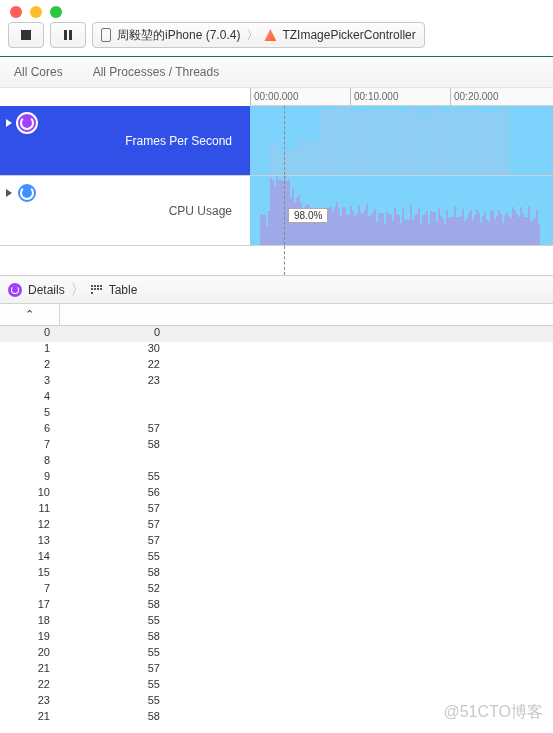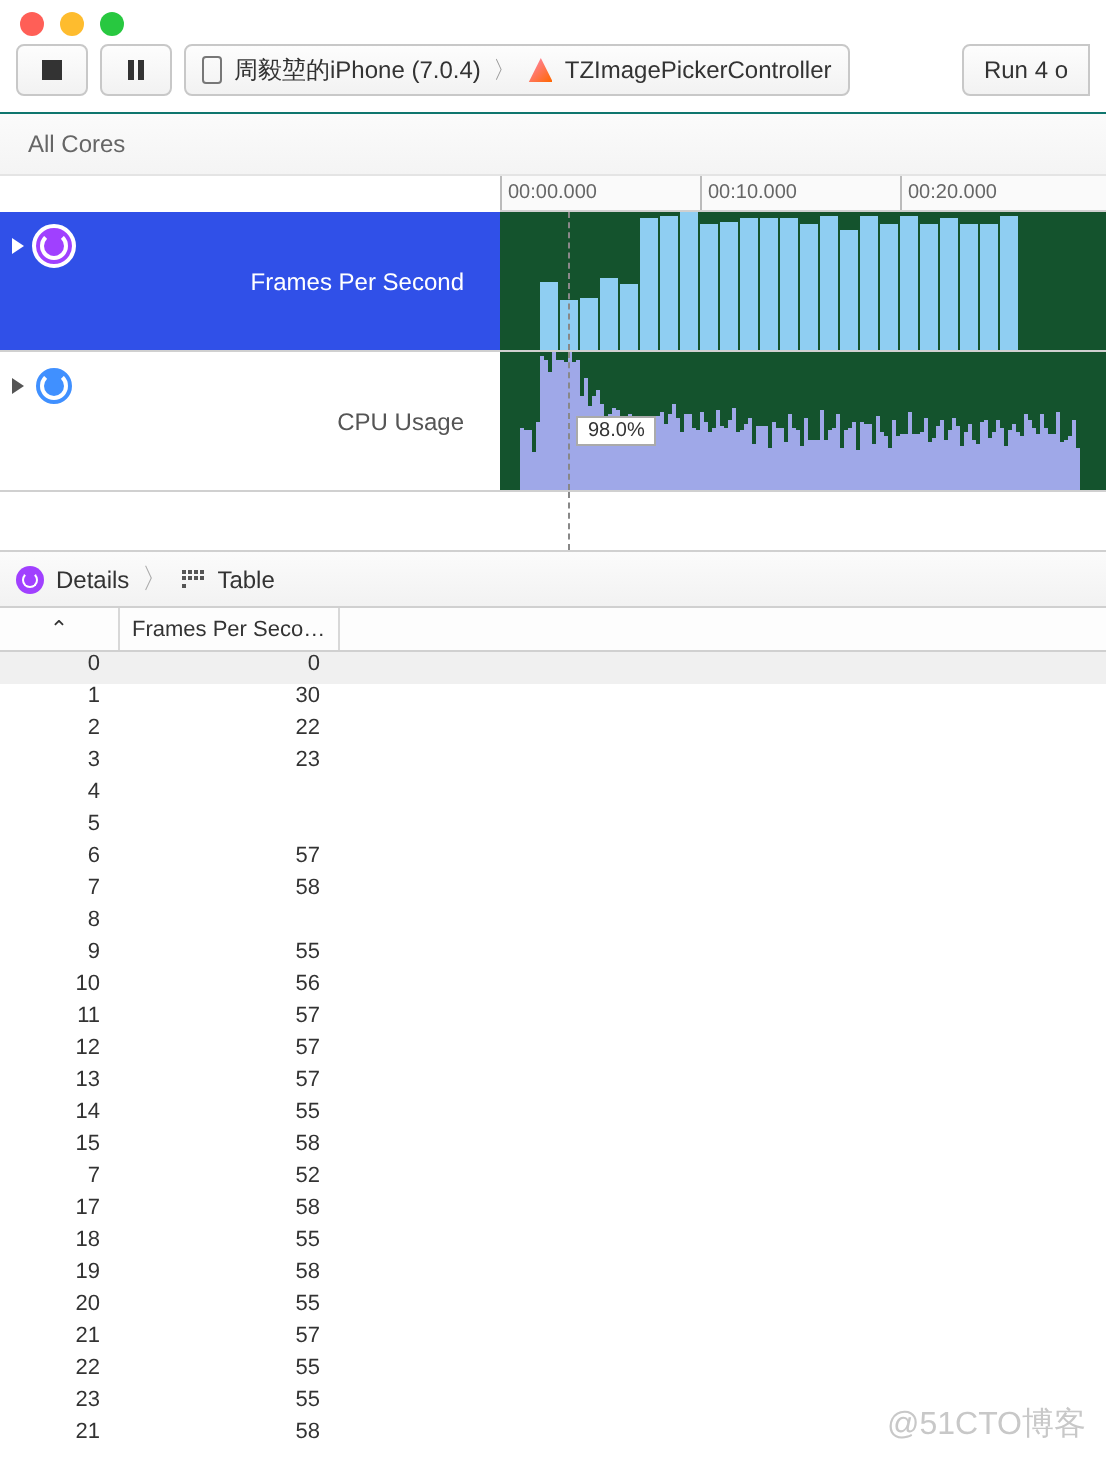--- a/index.html
+++ b/index.html
@@ -32,21 +32,21 @@
 .track .label { width:250px; display:flex; align-items:center; justify-content:flex-end; padding-right:18px; font-size:12px; position:relative; }
 .track.fps .label { background:#3050e8; color:#fff; }
 .track.cpu .label { background:#fff; color:#555; }
 .track .disc { position:absolute; left:6px; top:6px; display:flex; align-items:center; gap:4px; }
 .track .disc .tri { width:0; height:0; border-top:4px solid transparent; border-bottom:4px solid transparent; border-left:6px solid #555; }
 .track.fps .disc .tri { border-left-color:#fff; }
 .track .disc .circ { width:22px; height:22px; border-radius:50%; display:flex; align-items:center; justify-content:center; }
 .track.fps .disc .circ { background:#a040ff; border:2px solid #fff; }
 .track.cpu .disc .circ { background:#4090ff; border:2px solid #fff; }
 .track .disc .circ::before { content:""; width:10px; height:10px; border:2px solid #fff; border-radius:50%; border-top-color:transparent; }
-.track .graph { flex:1; position:relative; background:#14532d; overflow:hidden; }
+.track .graph { flex:1; position:relative; background:#7dd3fc; overflow:hidden; }
 .playhead { position:absolute; left:34px; top:0; bottom:0; border-left:1px dashed #888; z-index:5; }
 .tooltip { position:absolute; left:38px; top:32px; background:#fff; border:1px solid #aaa; padding:1px 5px; font-size:10px; z-index:6; }
 
 
 .bars { display:flex; align-items:flex-end; height:100%; padding-left:10px; gap:1px; }
 .bars .b { width:9px; background:#8fcef2; }
 .cpubars { display:flex; align-items:flex-end; height:100%; padding-left:10px; gap:0; }
 .cpubars .b { width:2px; background:#9fa8e8; }
 
 .gap { height:30px; border-bottom:1px solid #d0d0d0; position:relative; }
@@ -87,27 +87,25 @@
 <div class="tb">
   <div class="btn stop"></div>
   <div class="btn pause"></div>
   <div class="crumb">
     <span class="devicon"></span>
     <span>周毅堃的iPhone (7.0.4)</span>
     <span class="sep">〉</span>
     <span class="appicon"></span>
     <span>TZImagePickerController</span>
   </div>
-  <div class="runbtn">
-    <span>Run 4 o</span>
-  </div>
 </div>
 
 <div class="fb">
   <span>All Cores</span>
+  <span>All Processes / Threads</span>
 </div>
 
 <div class="ruler">
   <span class="tick" style="left:0">00:00.000</span>
   <span class="tick" style="left:100px">00:10.000</span>
   <span class="tick" style="left:200px">00:20.000</span>
 </div>
 
 <div class="track fps">
   <div class="label">
@@ -324,21 +322,20 @@
       <i></i>
       <i></i>
     </span>
   <span>Table</span>
 </div>
 
 <div class="thead">
   <div class="c c1">
       <span>⌃</span>
     </div>
-  <div class="c c2">Frames Per Seco…</div>
 </div>
 
 <div class="rows" id="rows">
     <div class="row">
       <div class="c c1">0</div>
       <div class="c c2">0</div>
     </div>
     <div class="row">
       <div class="c c1">1</div>
       <div class="c c2">30</div>

